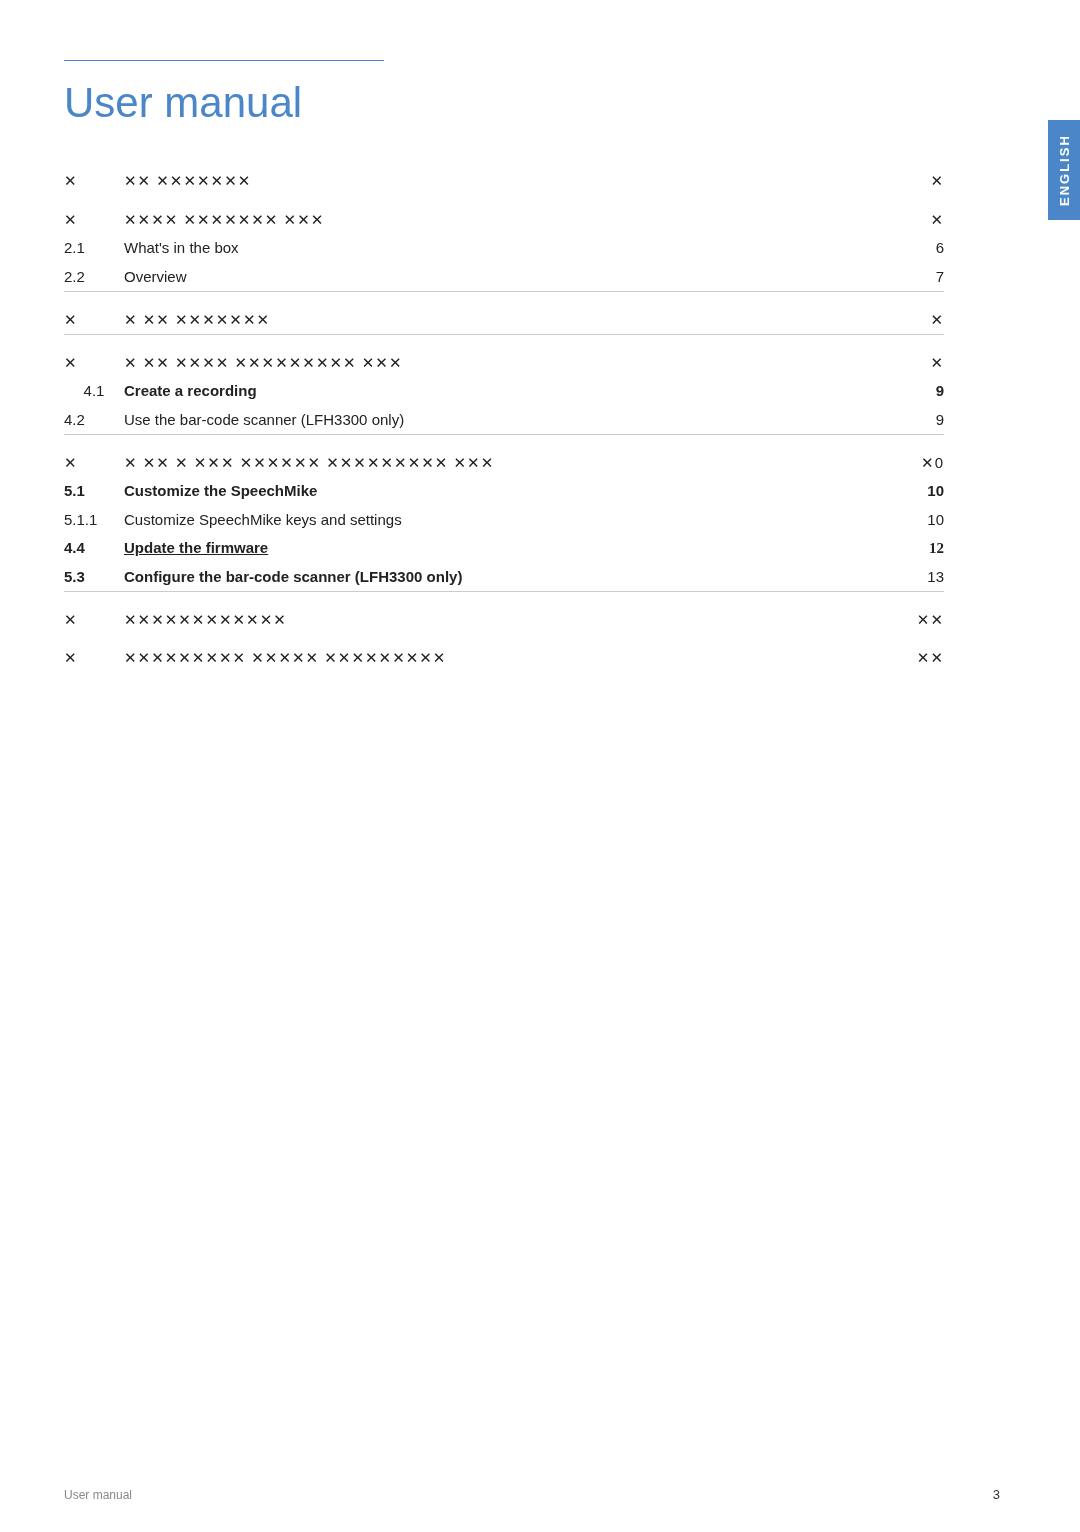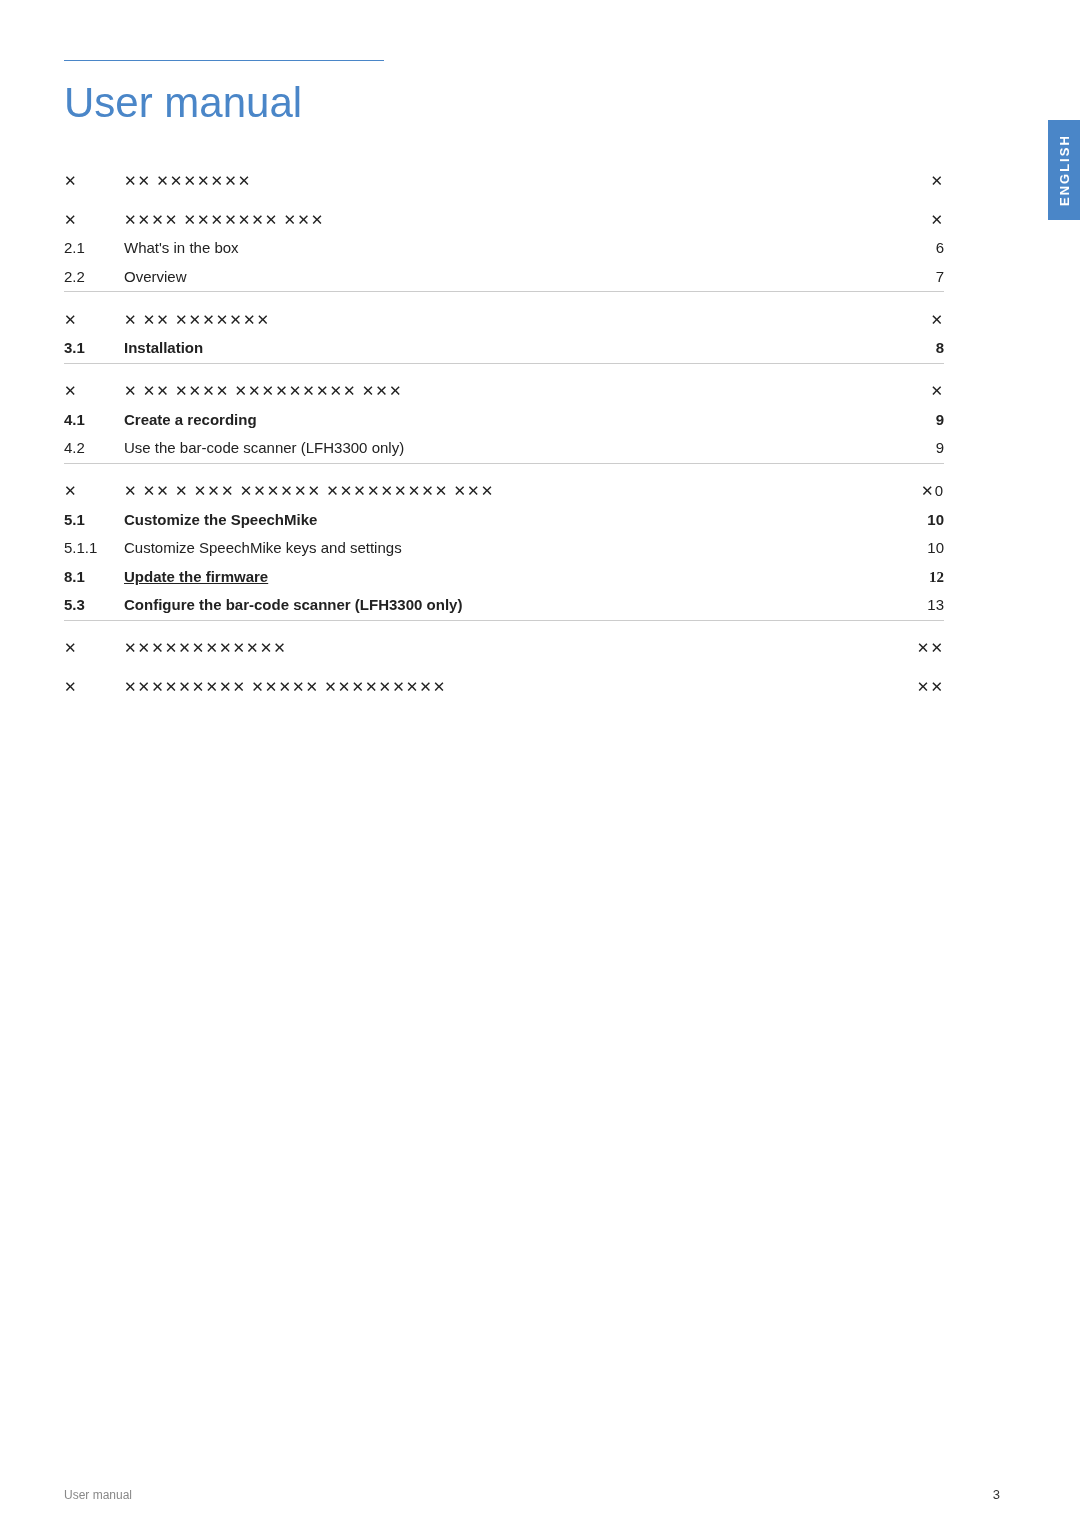--- a/index.html
+++ b/index.html
@@ -155,34 +155,29 @@
       </tr>
         <tr>
           <td colspan="3" style="height:14px; border-top: 1px solid #cccccc; padding-top:0;"></td>
         </tr>
         <tr>
         <td class="col-num corrupted-text">✕</td>
         <td class="col-title corrupted-text">✕ ✕✕ ✕✕✕✕✕✕✕</td>
         <td class="col-page corrupted-text">✕</td>
       </tr>
         <tr>
-        <td class="col-num" style="font-weight:bold;">3.1</td>
-        <td class="col-title" style="font-weight:bold;">Installation</td>
-        <td class="col-page" style="font-weight:bold;">8</td>
-      </tr>
-        <tr>
           <td colspan="3" style="height:14px; border-top: 1px solid #cccccc; padding-top:0;"></td>
         </tr>
         <tr>
         <td class="col-num corrupted-text">✕</td>
         <td class="col-title corrupted-text">✕ ✕✕ ✕✕✕✕ ✕✕✕✕✕✕✕✕✕ ✕✕✕</td>
         <td class="col-page corrupted-text">✕</td>
       </tr>
         <tr>
-        <td class="col-num" style="font-weight:bold;">4.1</td>
+        <td class="col-num" style="font-weight:normal;text-align:center;">4.1</td>
         <td class="col-title" style="font-weight:bold;">Create a recording</td>
         <td class="col-page" style="font-weight:bold;">9</td>
       </tr>
         <tr>
         <td class="col-num" style="">4.2</td>
         <td class="col-title" style="">Use the bar-code scanner (LFH3300 only)</td>
         <td class="col-page" style="">9</td>
       </tr>
         <tr>
           <td colspan="3" style="height:14px; border-top: 1px solid #cccccc; padding-top:0;"></td>
@@ -196,21 +191,21 @@
         <td class="col-num" style="font-weight:bold;">5.1</td>
         <td class="col-title" style="font-weight:bold;">Customize the SpeechMike</td>
         <td class="col-page" style="font-weight:bold;">10</td>
       </tr>
         <tr>
         <td class="col-num" style="">5.1.1</td>
         <td class="col-title" style="">Customize SpeechMike keys and settings</td>
         <td class="col-page" style="">10</td>
       </tr>
         <tr>
-        <td class="col-num" style="font-weight:bold;">8.1</td>
+        <td class="col-num" style="font-weight:bold;">4.4</td>
         <td class="col-title" style="font-weight:bold;text-decoration:underline;">Update the firmware</td>
         <td class="col-page" style="font-weight:bold;font-family:Liberation Serif, serif;">12</td>
       </tr>
         <tr>
         <td class="col-num" style="font-weight:bold;">5.3</td>
         <td class="col-title" style="font-weight:bold;">Configure the bar-code scanner (LFH3300 only)</td>
         <td class="col-page" style="font-weight:normal;">13</td>
       </tr>
         <tr>
           <td colspan="3" style="height:14px; border-top: 1px solid #cccccc; padding-top:0;"></td>

